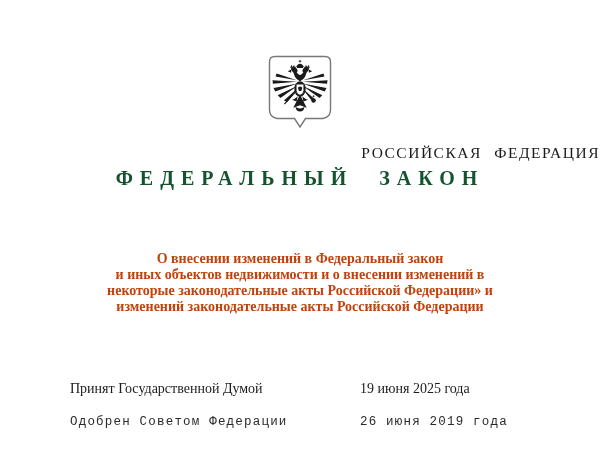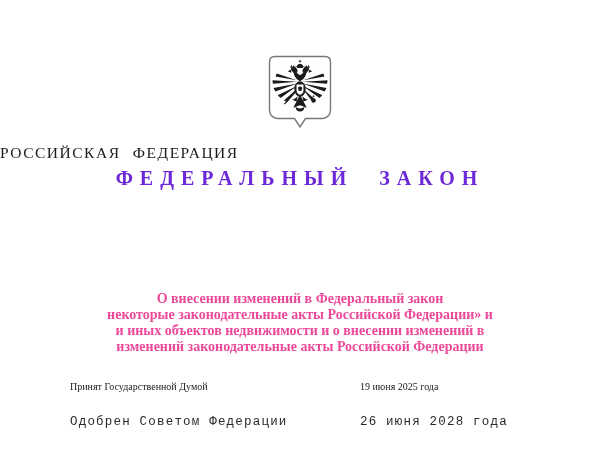--- a/index.html
+++ b/index.html
@@ -19,57 +19,56 @@
     transform: translateX(-50%);
     width: 64px;
     height: 76px;
   }
   .emblem svg { display: block; }
   .country-line {
     position: absolute;
     top: 144px;
     left: 0;
     width: 100%;
-    text-align: left;
+    text-align: right;
     font-size: 15.5px;
     letter-spacing: 1.5px;
     word-spacing: 7px;
     color: #1b1b1b;
   }
   .doctype-line {
     position: absolute;
     top: 167px;
     left: 0;
     width: 100%;
     text-align: center;
     font-size: 20px;
     font-weight: bold;
     letter-spacing: 7px;
     word-spacing: 14px;
-    color: #6d28d9;
+    color: #14532d;
   }
   .law-title {
     position: absolute;
     top: 251px;
     left: 0;
     width: 100%;
     text-align: center;
     font-size: 14px;
     font-weight: bold;
     line-height: 16px;
-    color: #ec4899;
-    margin-top: 40px;
+    color: #c2410c;
   }
   .adoption-row {
     position: absolute;
     left: 70px;
     right: 60px;
     display: flex;
     align-items: baseline;
-    font-size: 10px;
+    font-size: 14px;
   }
   .adoption-row .label { width: 290px; flex: 0 0 290px; }
   .adoption-row .date  { flex: 1; text-align: left; }
   .row-duma   { top: 381px; }
   .row-sovfed {
     top: 415px;
     font-family: Liberation Mono, monospace;
     font-size: 12.5px;
     letter-spacing: 1.2px;
     color: #2a2a2a;
@@ -119,27 +118,27 @@
         </g>
       </g>
     </svg>
   </div>
 
   <div class="country-line">РОССИЙСКАЯ ФЕДЕРАЦИЯ</div>
   <div class="doctype-line">ФЕДЕРАЛЬНЫЙ ЗАКОН</div>
 
   <div class="law-title">
     <div>О внесении изменений в Федеральный закон</div>
+    <div>и иных объектов недвижимости и о внесении изменений в</div>
     <div>некоторые законодательные акты Российской Федерации» и</div>
-    <div>и иных объектов недвижимости и о внесении изменений в</div>
     <div>изменений законодательные акты Российской Федерации</div>
   </div>
 
   <div class="adoption-row row-duma">
     <span class="label">Принят Государственной Думой</span>
     <span class="date">19 июня 2025 года</span>
   </div>
   <div class="adoption-row row-sovfed">
     <span class="label">Одобрен Советом Федерации</span>
-    <span class="date">26 июня 2028 года</span>
+    <span class="date">26 июня 2019 года</span>
   </div>
 
 </div>
 
 </body></html>

